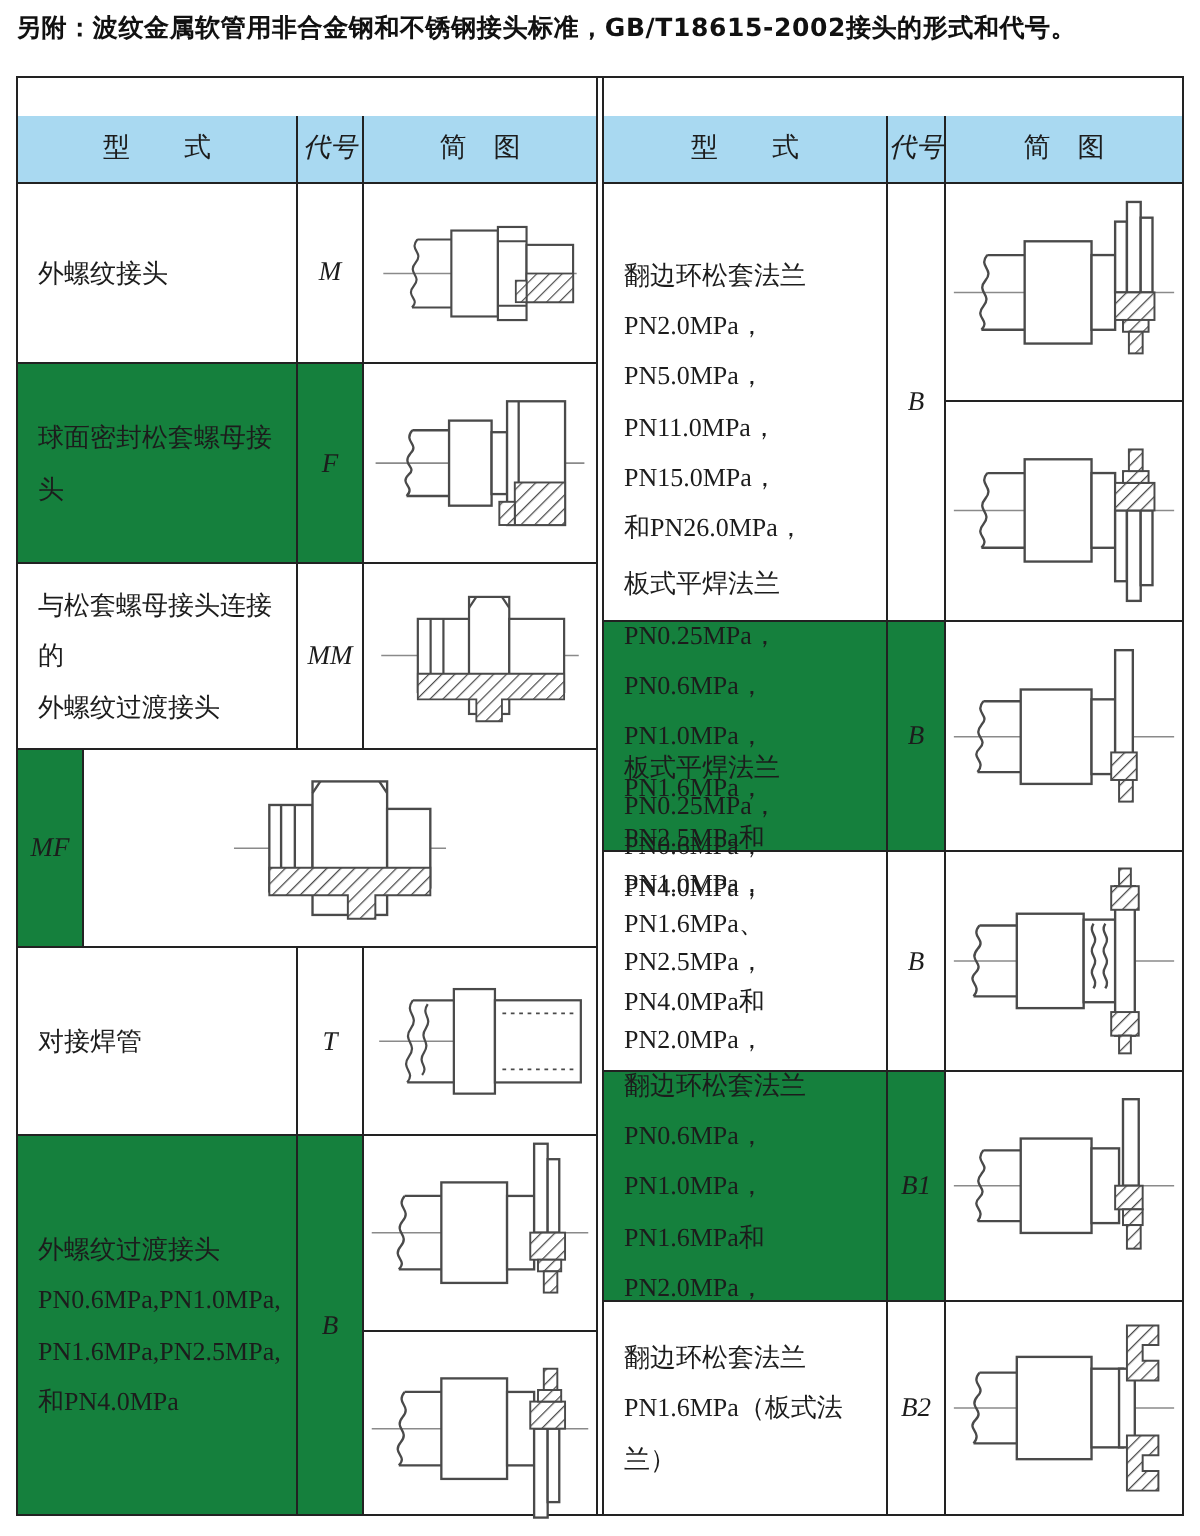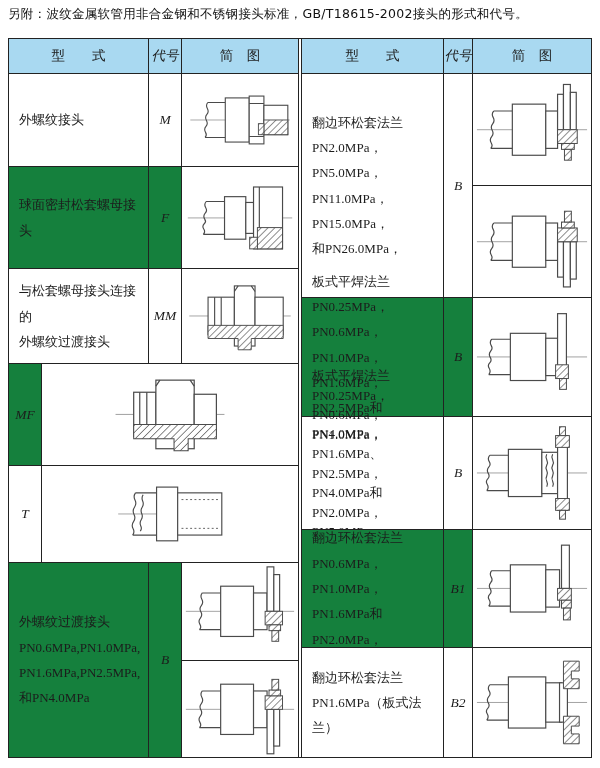--- a/index.html
+++ b/index.html
@@ -1,27 +1,27 @@
 <!DOCTYPE html>
 <html><head>
 <meta charset="utf-8">
 <style>
   html,body{margin:0;padding:0;background:#fff;}
   .page{position:relative;width:600px;height:768px;background:#fff;overflow:hidden;
         font-family:"Liberation Serif", serif;color:#1c1c1c;}
   .title{position:absolute;left:8px;top:6px;width:584px;
-         font-family:"DejaVu Sans", sans-serif;font-weight:normal;
+         font-family:"DejaVu Sans", sans-serif;font-weight:bold;
          font-size:12.5px;letter-spacing:0.3px;color:#111;}
   .table-wrap{position:absolute;left:8px;top:38px;width:582px;height:718px;
               border:1.5px solid #222;display:flex;background:#fff;}
   .half{display:flex;flex-direction:column;}
   .half.left{width:289px;border-right:1.5px solid #222;}
   .half.right{flex:1;border-left:1.5px solid #222;margin-left:2px;}
   .row{display:flex;border-top:1.5px solid #222;min-height:0;}
-  .row.header{border-top:none;background:#a9d9f1;}
+  .row.header{border-top:none;background:#a9d9f1;margin-top:19px;}
   .cell{border-right:1.5px solid #222;box-sizing:border-box;min-width:0;}
   .cell:last-child{border-right:none;}
   .c-type{display:flex;align-items:center;padding:4px 4px 4px 10px;
           font-size:13px;line-height:1.95;white-space:pre-line;}
   .half.left  .c-type{width:140px;}
   .half.right .c-type{width:142px;}
   .c-code{display:flex;align-items:center;justify-content:center;
           font-size:13.5px;font-style:italic;}
   .half.left  .c-code{width:33px;}
   .half.right .c-code{width:29px;}
@@ -125,20 +125,21 @@
             <path class="ln" d="M30,28 V72 M37,28 V72"></path>
             <rect class="s" x="46" y="16" width="38" height="68"></rect>
             <path class="ln" d="M46,22 L50,16 M84,22 L80,16"></path>
             <rect class="s" x="84" y="30" width="22" height="40"></rect>
             <path class="h" d="M24,60 H106 V74 H78 V86 H64 V74 H24 Z"></path>
           </svg>
         </div>
       </div>
 
       <div class="row" style="height:97px">
+        <div class="cell c-type">对接焊管</div>
         <div class="cell c-code">T</div>
         <div class="cell c-diag">
           <svg class="diag" viewBox="0 0 120 100" preserveAspectRatio="xMidYMid meet">
             <line class="cl" x1="6" y1="50" x2="114" y2="50"></line>
             <path class="ln" d="M24,28 H46 M21,72 H46 M24,28 c-5,7 4,8 -1,15 c-5,7 4,8 -1,15 c-5,7 4,8 -1,14 M32,30 c-4,6 3,7 -1,13 c-4,6 3,7 -1,13 c-4,6 3,7 -1,12"></path>
             <rect class="s" x="46" y="22" width="22" height="56"></rect>
             <rect class="s" x="68" y="28" width="46" height="44"></rect>
             <path class="dot" d="M72,35 H110 M72,65 H110"></path>
           </svg>
         </div>

